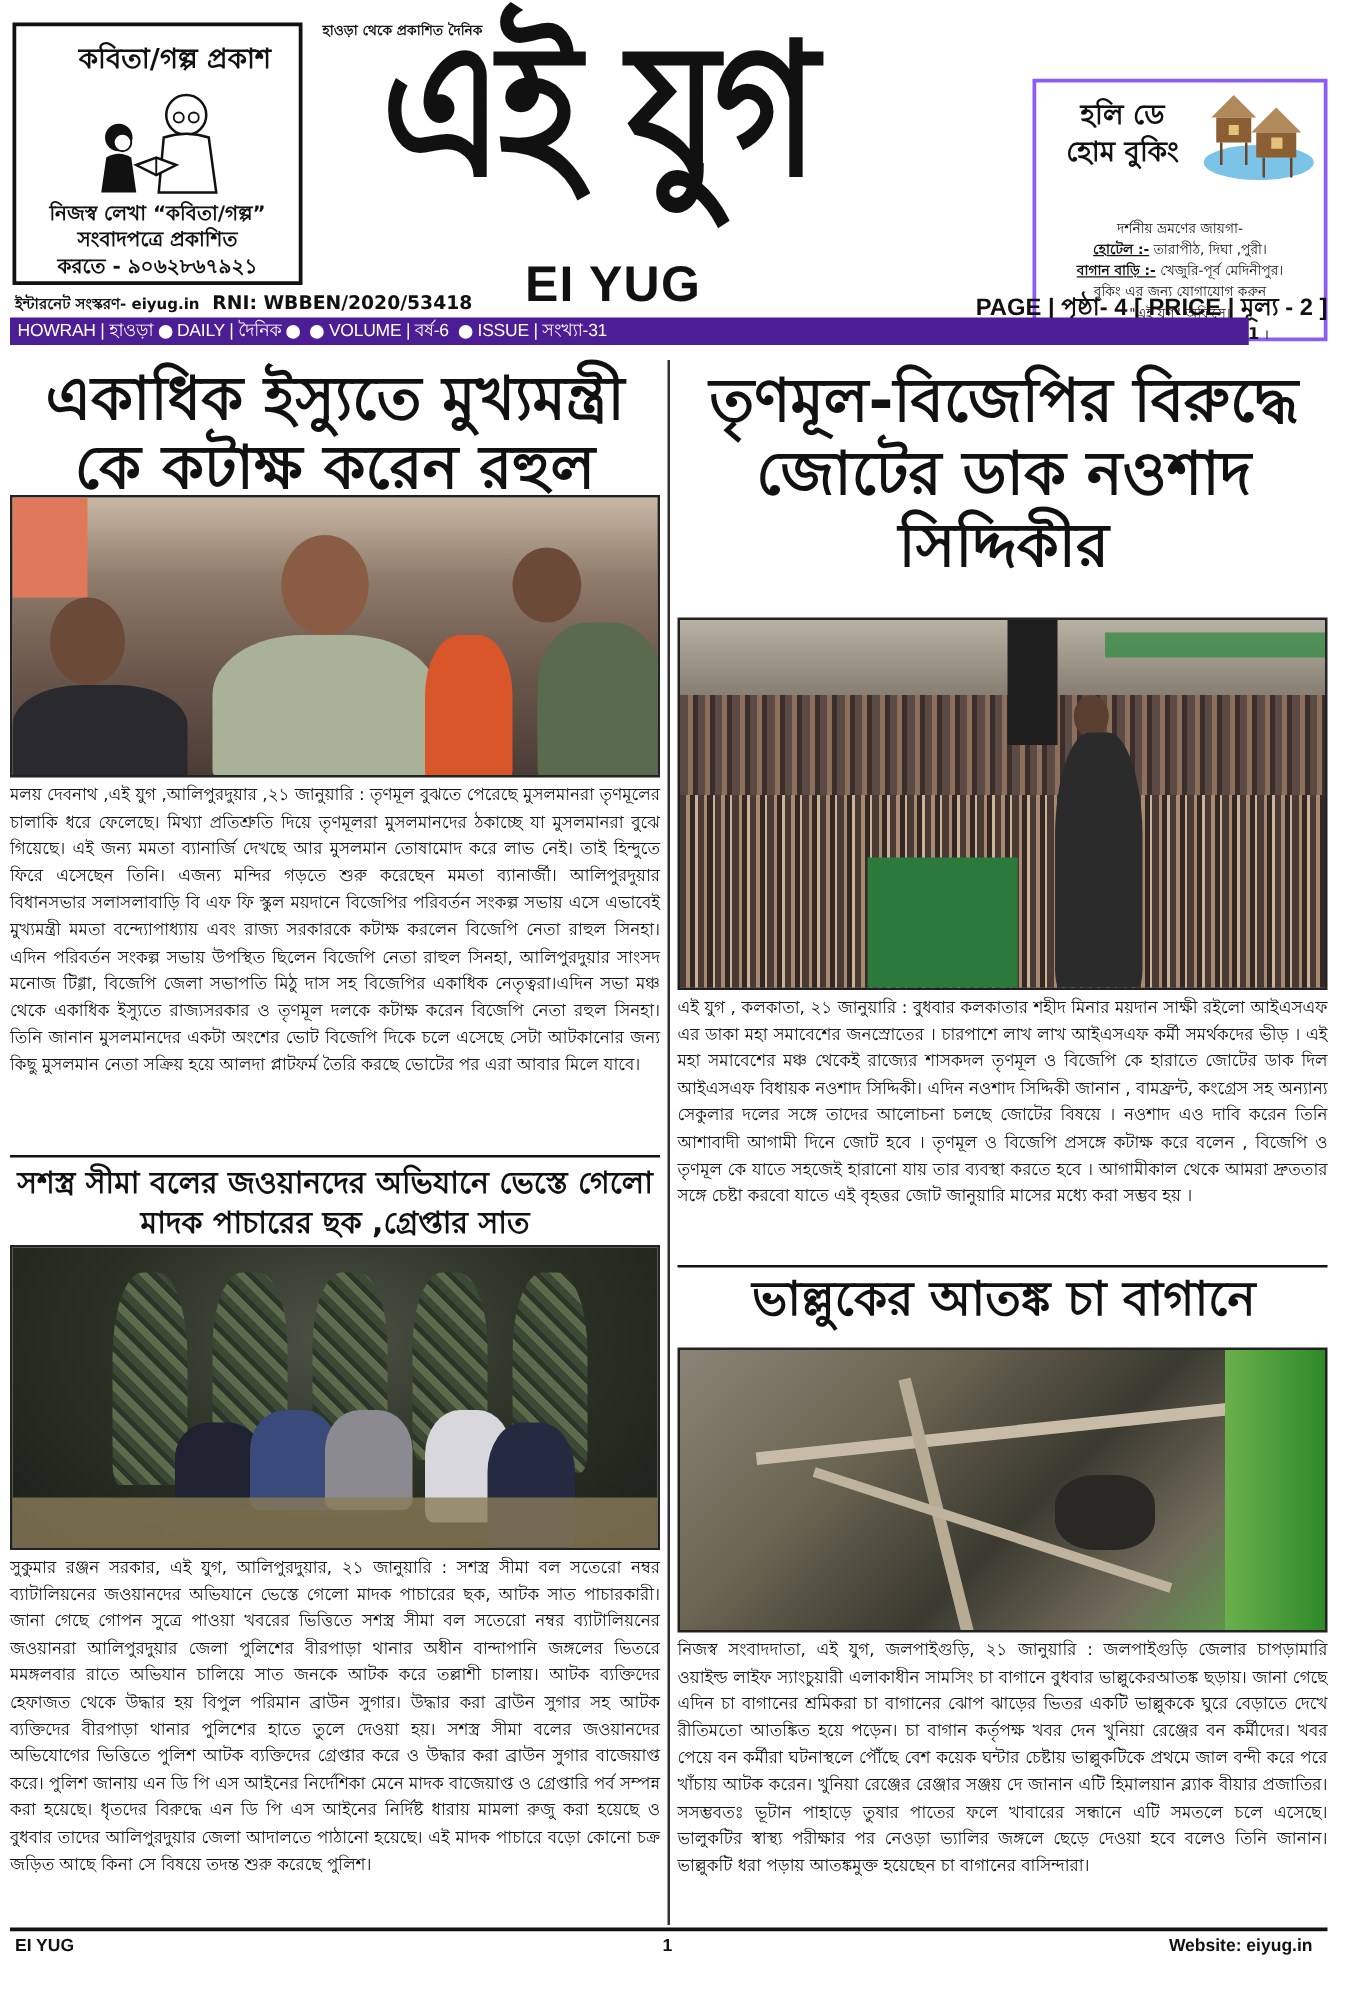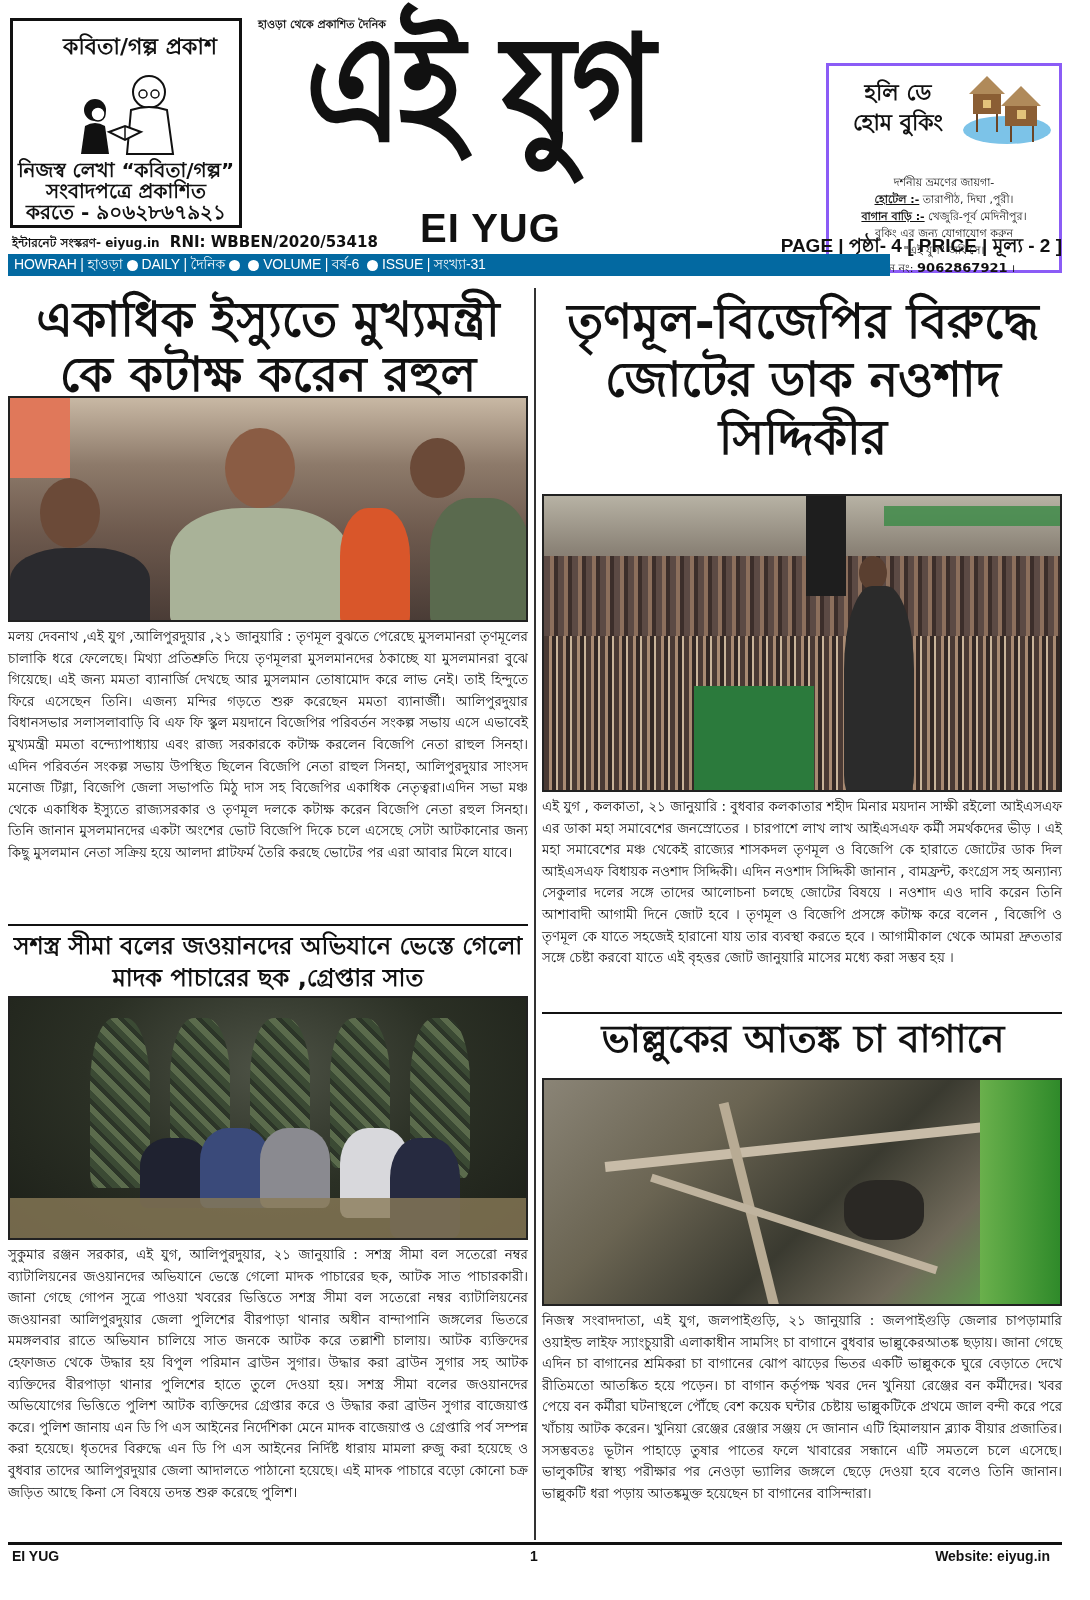--- a/index.html
+++ b/index.html
@@ -3,37 +3,37 @@
 <meta charset="utf-8">
 <style>
   * { box-sizing: border-box; margin: 0; padding: 0; }
   html, body { width: 1090px; height: 1600px; background: #fff; overflow: hidden; }
   body { font-family: "DejaVu Sans", sans-serif; color: #111; position: relative; }
 
   
   .ad-left { position: absolute; left: 10px; top: 18px; width: 232px; height: 210px; border: 3px solid #111; text-align: center; }
   .ad-left .ad-title { font-size: 22px; font-weight: bold; margin-top: 8px; padding-left: 28px; }
   .ad-left .ad-illus { height: 90px; position: relative; margin: 4px auto 0; width: 130px; }
-  .ad-left .ad-body { font-size: 20px; font-weight: bold; line-height: 21px; }
+  .ad-left .ad-body { font-size: 16px; font-weight: bold; line-height: 21px; }
 
   .tagline { position: absolute; left: 258px; top: 16px; font-size: 11px; font-weight: bold; }
   .logo-bn { position: absolute; left: 305px; top: 16px; font-size: 128px; font-weight: 900; letter-spacing: -4px; line-height: 1; transform: scaleY(1.15); transform-origin: top left; }
   .logo-en { position: absolute; left: 420px; top: 206px; font-size: 40px; font-weight: 900; letter-spacing: 1px; font-family: "Liberation Sans", sans-serif; }
 
   .ad-right { position: absolute; left: 826px; top: 18px; width: 236px; height: 210px; border: 3px solid #8b5cf6; text-align: center; margin-top: 45px; }
   .ad-right .ad-title { position: absolute; left: 4px; top: 12px; width: 130px; font-size: 22px; font-weight: bold; line-height: 30px; }
   .ad-right .hut-illus { position: absolute; right: 6px; top: 6px; width: 92px; height: 74px; }
   .ad-right .ad-body { position: absolute; left: 0; right: 0; top: 108px; font-size: 11px; line-height: 17px; }
   .ad-right .ad-body u { font-weight: bold; }
 
   .edition { position: absolute; left: 12px; top: 233px; font-size: 12px; font-weight: bold; }
   .edition .rni { font-size: 15px; margin-left: 6px; }
   .page-price { position: absolute; right: 28px; top: 231px; font-size: 19px; font-weight: bold; font-family: "Liberation Sans", sans-serif; }
 
-  .dateline-bar { position: absolute; left: 8px; top: 254px; width: 882px; height: 22px; background: #0369a1; color: #fff; font-size: 14px; font-family: "Liberation Sans", sans-serif; display: flex; align-items: center; padding-left: 6px; white-space: nowrap; letter-spacing: -0.2px; }
+  .dateline-bar { position: absolute; left: 8px; top: 254px; width: 991px; height: 22px; background: #4c1d95; color: #fff; font-size: 14px; font-family: "Liberation Sans", sans-serif; display: flex; align-items: center; padding-left: 6px; white-space: nowrap; letter-spacing: -0.2px; }
   .dateline-bar .dot { display: inline-block; width: 11px; height: 11px; border-radius: 50%; background: #fff; margin: 0 4px; vertical-align: -1px; }
 
   
   .col-divider { position: absolute; left: 534px; top: 288px; width: 2px; height: 1252px; background: #333; }
 
   .headline { position: absolute; font-weight: 900; text-align: center; line-height: 1.15; }
   .hl-left1 { left: 8px; top: 292px; width: 520px; font-size: 48px; }
   .hl-right1 { left: 542px; top: 292px; width: 522px; font-size: 48px; line-height: 58px; }
   .hl-left2 { left: 8px; top: 930px; width: 520px; font-size: 24px; line-height: 32px; }
   .hl-right2 { left: 542px; top: 1018px; width: 522px; font-size: 38px; }

